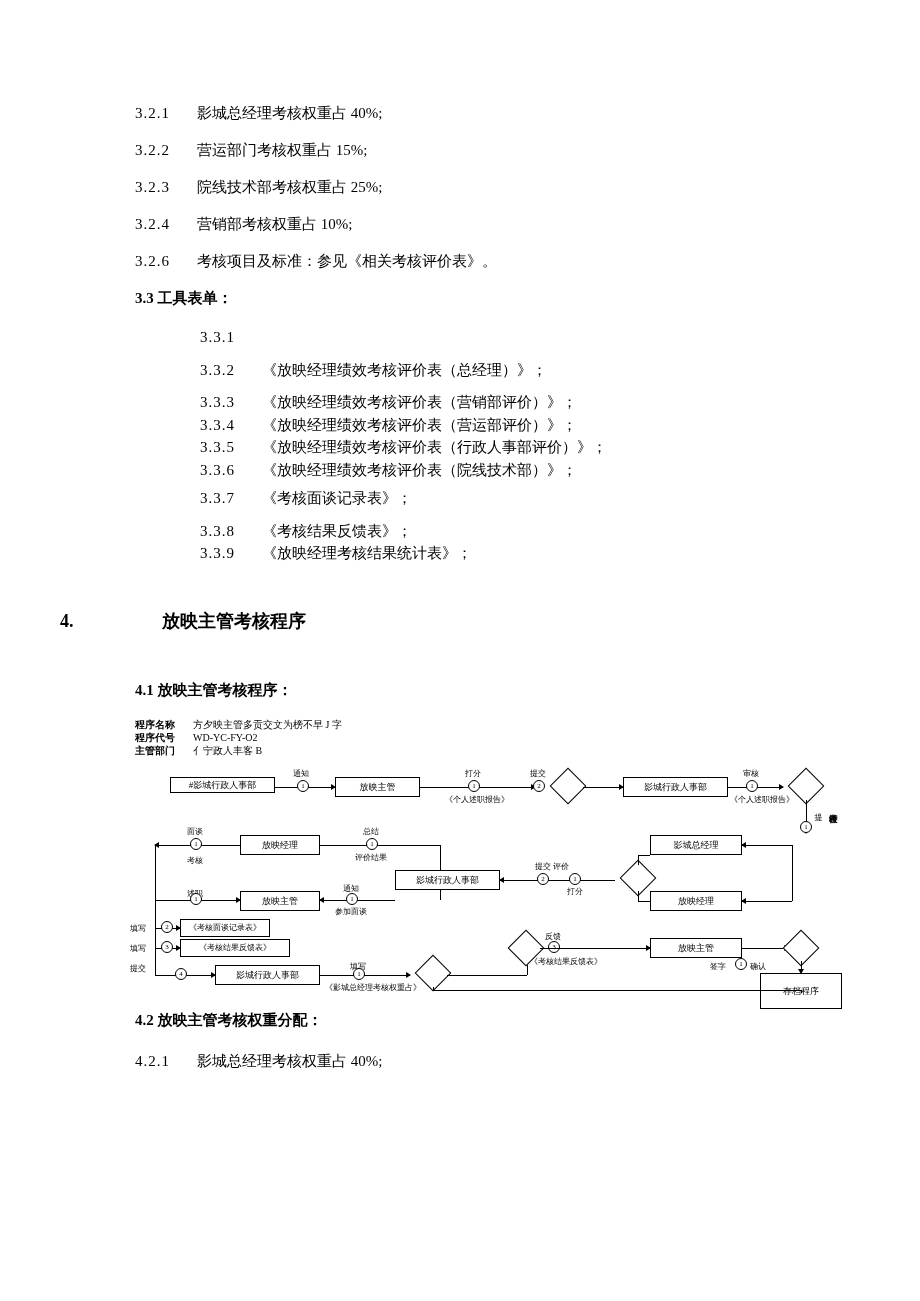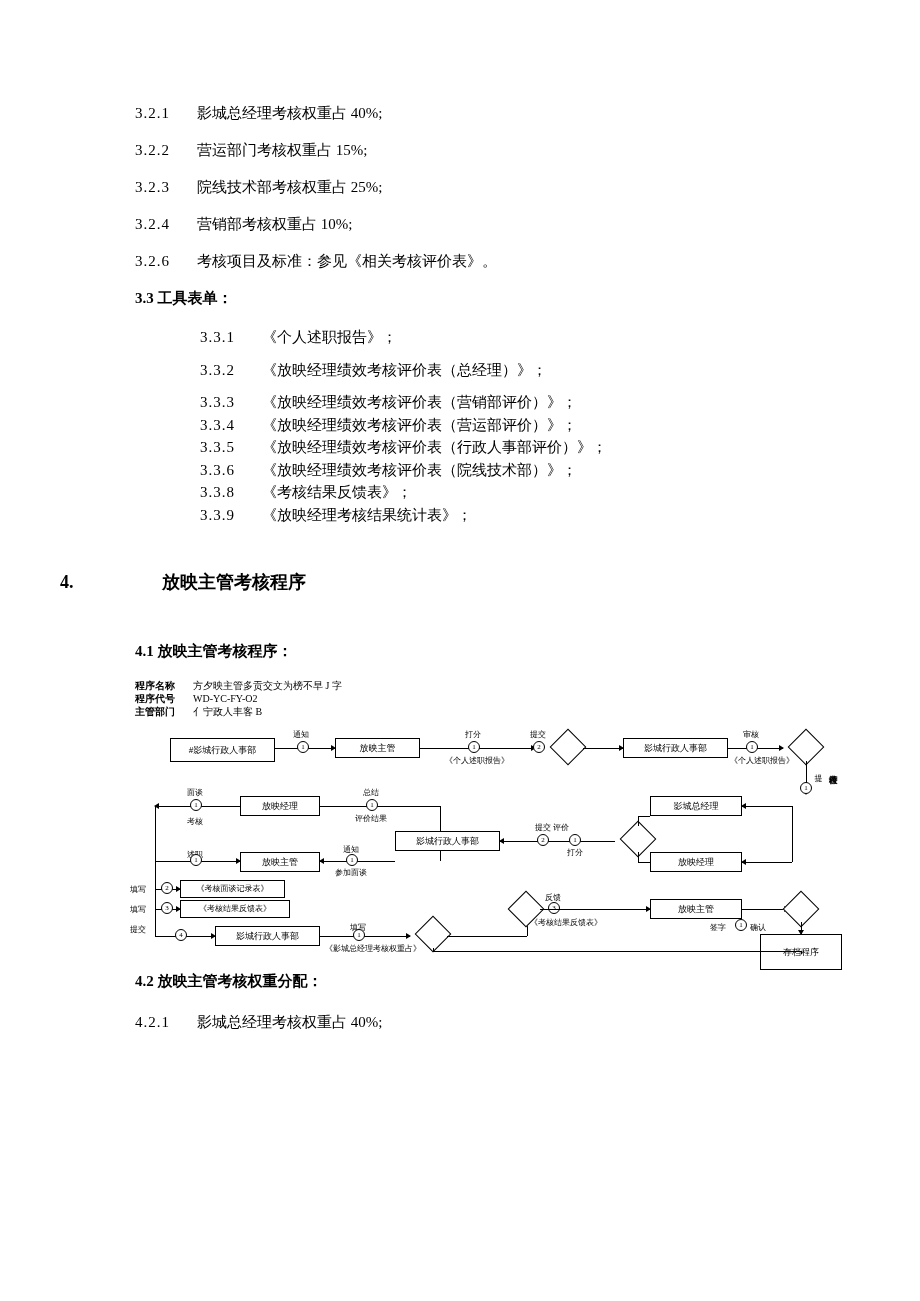--- a/index.html
+++ b/index.html
@@ -209,41 +209,44 @@
     <span class="item-num">3.2.6</span>
     <span class="item-text">考核项目及标准：参见《相关考核评价表》。</span>
   </div>
 </div>
 
 <div class="section-title">3.3  工具表单：</div>
 
 <div>
   <div class="sub-item indent-2" style="margin-bottom:10px">
     <span class="sub-num">3.3.1</span>
-    <span class="sub-text">《个人述职报告》；</span>
   </div>
   <div class="sub-item indent-2" style="margin-bottom:10px">
     <span class="sub-num">3.3.2</span>
     <span class="sub-text">《放映经理绩效考核评价表（总经理）》；</span>
   </div>
   <div class="sub-item indent-2">
     <span class="sub-num">3.3.3</span>
     <span class="sub-text truncated">《放映经理绩效考核评价表（营销部评价）》；</span>
   </div>
   <div class="sub-item indent-2">
     <span class="sub-num">3.3.4</span>
     <span class="sub-text truncated">《放映经理绩效考核评价表（营运部评价）》；</span>
   </div>
   <div class="sub-item indent-2">
     <span class="sub-num">3.3.5</span>
     <span class="sub-text truncated">《放映经理绩效考核评价表（行政人事部评价）》；</span>
   </div>
   <div class="sub-item indent-2">
     <span class="sub-num">3.3.6</span>
     <span class="sub-text truncated">《放映经理绩效考核评价表（院线技术部）》；</span>
+  </div>
+  <div class="sub-item indent-2" style="margin-bottom:10px;margin-top:6px">
+    <span class="sub-num">3.3.7</span>
+    <span class="sub-text">《考核面谈记录表》；</span>
   </div>
   <div class="sub-item indent-2" style="">
     <span class="sub-num">3.3.8</span>
     <span class="sub-text">《考核结果反馈表》；</span>
   </div>
   <div class="sub-item indent-2" style="margin-bottom:10px">
     <span class="sub-num">3.3.9</span>
     <span class="sub-text">《放映经理考核结果统计表》；</span>
   </div>
 </div>
@@ -264,21 +267,21 @@
     </div>
     <div class="diagram-header-values">
       <div>方夕映主管多贡交文为榜不早 J 字</div>
       <div>WD-YC-FY-O2</div>
       <div>亻宁政人丰客 B</div>
     </div>
   </div>
 
   <div class="flowchart">
 
-    <div class="fc-box" style="left:35px;top:12px;width:105px;height:24px">#影城行政人事部</div>
+    <div class="fc-box" style="left:35px;top:12px;width:105px;height:16px">#影城行政人事部</div>
     <div class="fc-line-h fc-arrow-right" style="left:140px;top:22px;width:60px"></div>
     <div class="fc-label" style="left:158px;top:2px">通知</div>
     <div class="fc-circle" style="left:162px;top:15px">1</div>
     <div class="fc-box" style="left:200px;top:12px;width:85px;height:20px">放映主管</div>
     <div class="fc-line-h fc-arrow-right" style="left:285px;top:22px;width:115px"></div>
     <div class="fc-label" style="left:330px;top:2px">打分</div>
     <div class="fc-circle" style="left:333px;top:15px">1</div>
     <div class="fc-label" style="left:395px;top:2px">提交</div>
     <div class="fc-circle" style="left:398px;top:15px">2</div>
     <div class="fc-label" style="left:310px;top:28px">《个人述职报告》</div>
@@ -334,21 +337,21 @@
     <div class="fc-line-h fc-arrow-left" style="left:185px;top:135px;width:75px"></div>
     <div class="fc-label" style="left:208px;top:117px">通知</div>
     <div class="fc-circle" style="left:211px;top:128px">1</div>
     <div class="fc-label" style="left:200px;top:140px">参加面谈</div>
     <div class="fc-line-v" style="left:305px;top:125px;height:10px"></div>
 
     <div class="fc-line-v" style="left:20px;top:135px;height:75px"></div>
     <div class="fc-line-h fc-arrow-right" style="left:20px;top:163px;width:25px"></div>
     <div class="fc-label" style="left:-5px;top:157px">填写</div>
     <div class="fc-circle" style="left:26px;top:156px">2</div>
-    <div class="fc-box" style="left:45px;top:154px;width:105px;height:18px;font-size:8px">《考核面谈记录表》</div>
+    <div class="fc-box" style="left:45px;top:154px;width:90px;height:18px;font-size:8px">《考核面谈记录表》</div>
 
     <div class="fc-line-h fc-arrow-right" style="left:20px;top:183px;width:25px"></div>
     <div class="fc-label" style="left:-5px;top:177px">填写</div>
     <div class="fc-circle" style="left:26px;top:176px">3</div>
     <div class="fc-box" style="left:45px;top:174px;width:110px;height:18px;font-size:8px">《考核结果反馈表》</div>
 
     <div class="fc-line-h fc-arrow-right" style="left:20px;top:210px;width:60px"></div>
     <div class="fc-label" style="left:-5px;top:197px">提交</div>
     <div class="fc-circle" style="left:40px;top:203px">4</div>
     <div class="fc-box" style="left:80px;top:200px;width:105px;height:20px">影城行政人事部</div>

